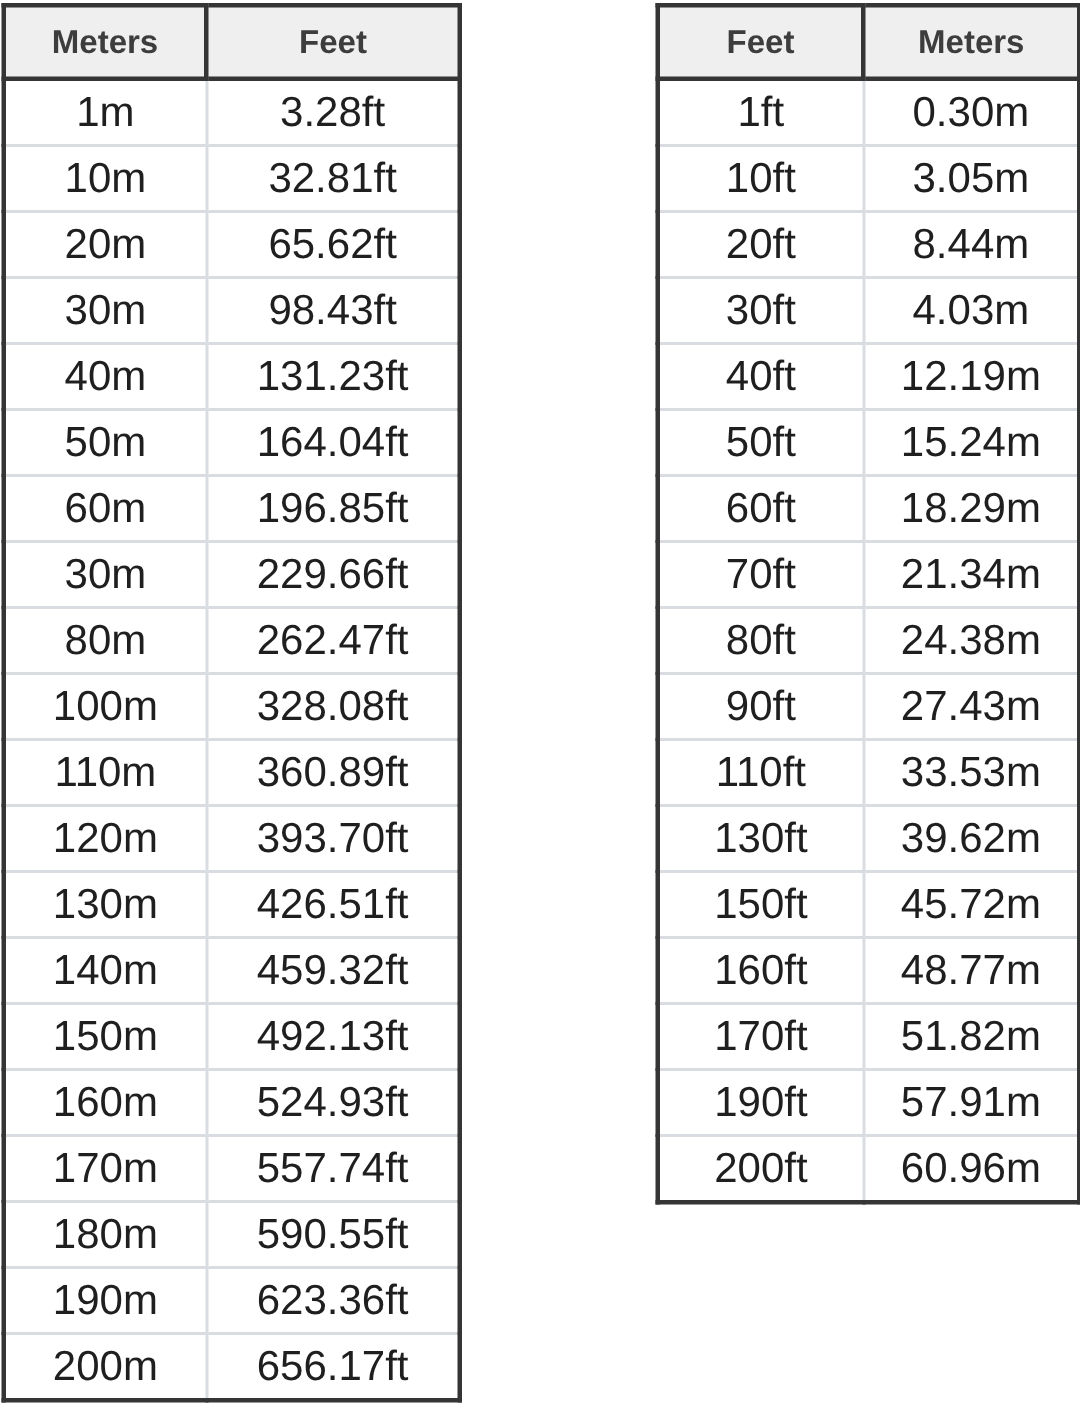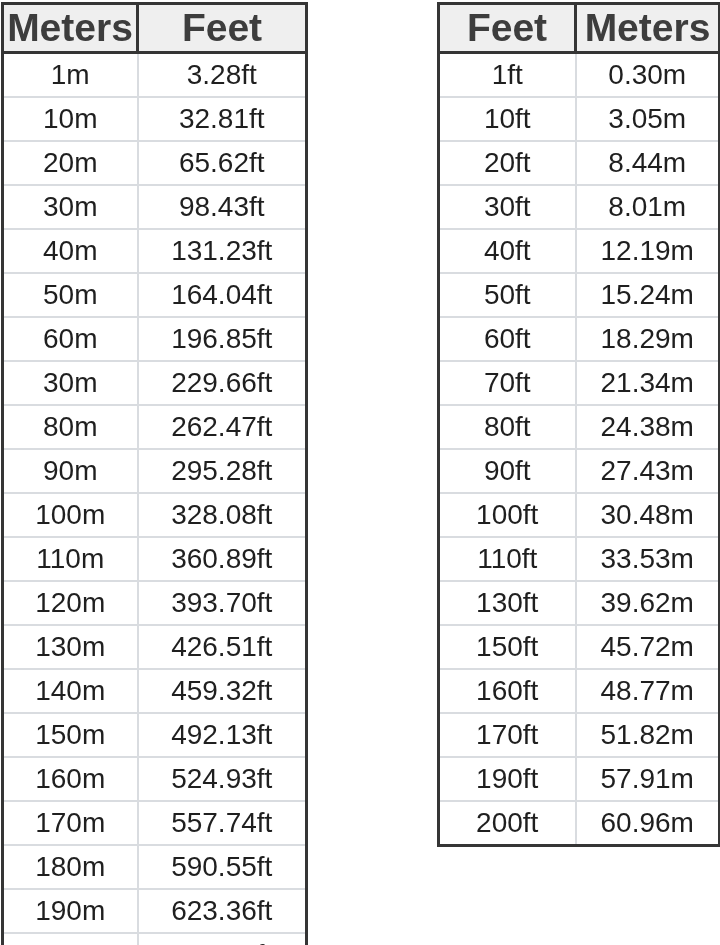--- a/index.html
+++ b/index.html
@@ -24,21 +24,21 @@
     position:absolute;
     top:2px;
     border:3px solid var(--border-dark);
   }
   .conv-table.left{left:1px;width:304px;}
   .conv-table.right{left:437px;width:281px;}
   .conv-table th{
     height:46px;
     background:var(--header-bg);
     border:3px solid var(--border-dark);
-    font-size:39px;
+    font-size:22px;
     font-weight:bold;
     color:var(--header-text);
     text-align:center;
     padding:0;
   }
   .conv-table td{
     height:42px;
     border:2px solid var(--grid-line);
     font-size:28px;
     color:var(--body-text);
@@ -93,24 +93,20 @@
       </tr>
       <tr>
         <td>30m</td>
         <td>229.66ft</td>
       </tr>
       <tr>
         <td>80m</td>
         <td>262.47ft</td>
       </tr>
       <tr>
-        <td>90m</td>
-        <td>295.28ft</td>
-      </tr>
-      <tr>
         <td>100m</td>
         <td>328.08ft</td>
       </tr>
       <tr>
         <td>110m</td>
         <td>360.89ft</td>
       </tr>
       <tr>
         <td>120m</td>
         <td>393.70ft</td>
@@ -169,21 +165,21 @@
       <tr>
         <td>10ft</td>
         <td>3.05m</td>
       </tr>
       <tr>
         <td>20ft</td>
         <td>8.44m</td>
       </tr>
       <tr>
         <td>30ft</td>
-        <td>8.01m</td>
+        <td>4.03m</td>
       </tr>
       <tr>
         <td>40ft</td>
         <td>12.19m</td>
       </tr>
       <tr>
         <td>50ft</td>
         <td>15.24m</td>
       </tr>
       <tr>
@@ -194,24 +190,20 @@
         <td>70ft</td>
         <td>21.34m</td>
       </tr>
       <tr>
         <td>80ft</td>
         <td>24.38m</td>
       </tr>
       <tr>
         <td>90ft</td>
         <td>27.43m</td>
-      </tr>
-      <tr>
-        <td>100ft</td>
-        <td>30.48m</td>
       </tr>
       <tr>
         <td>110ft</td>
         <td>33.53m</td>
       </tr>
       <tr>
         <td>130ft</td>
         <td>39.62m</td>
       </tr>
       <tr>

